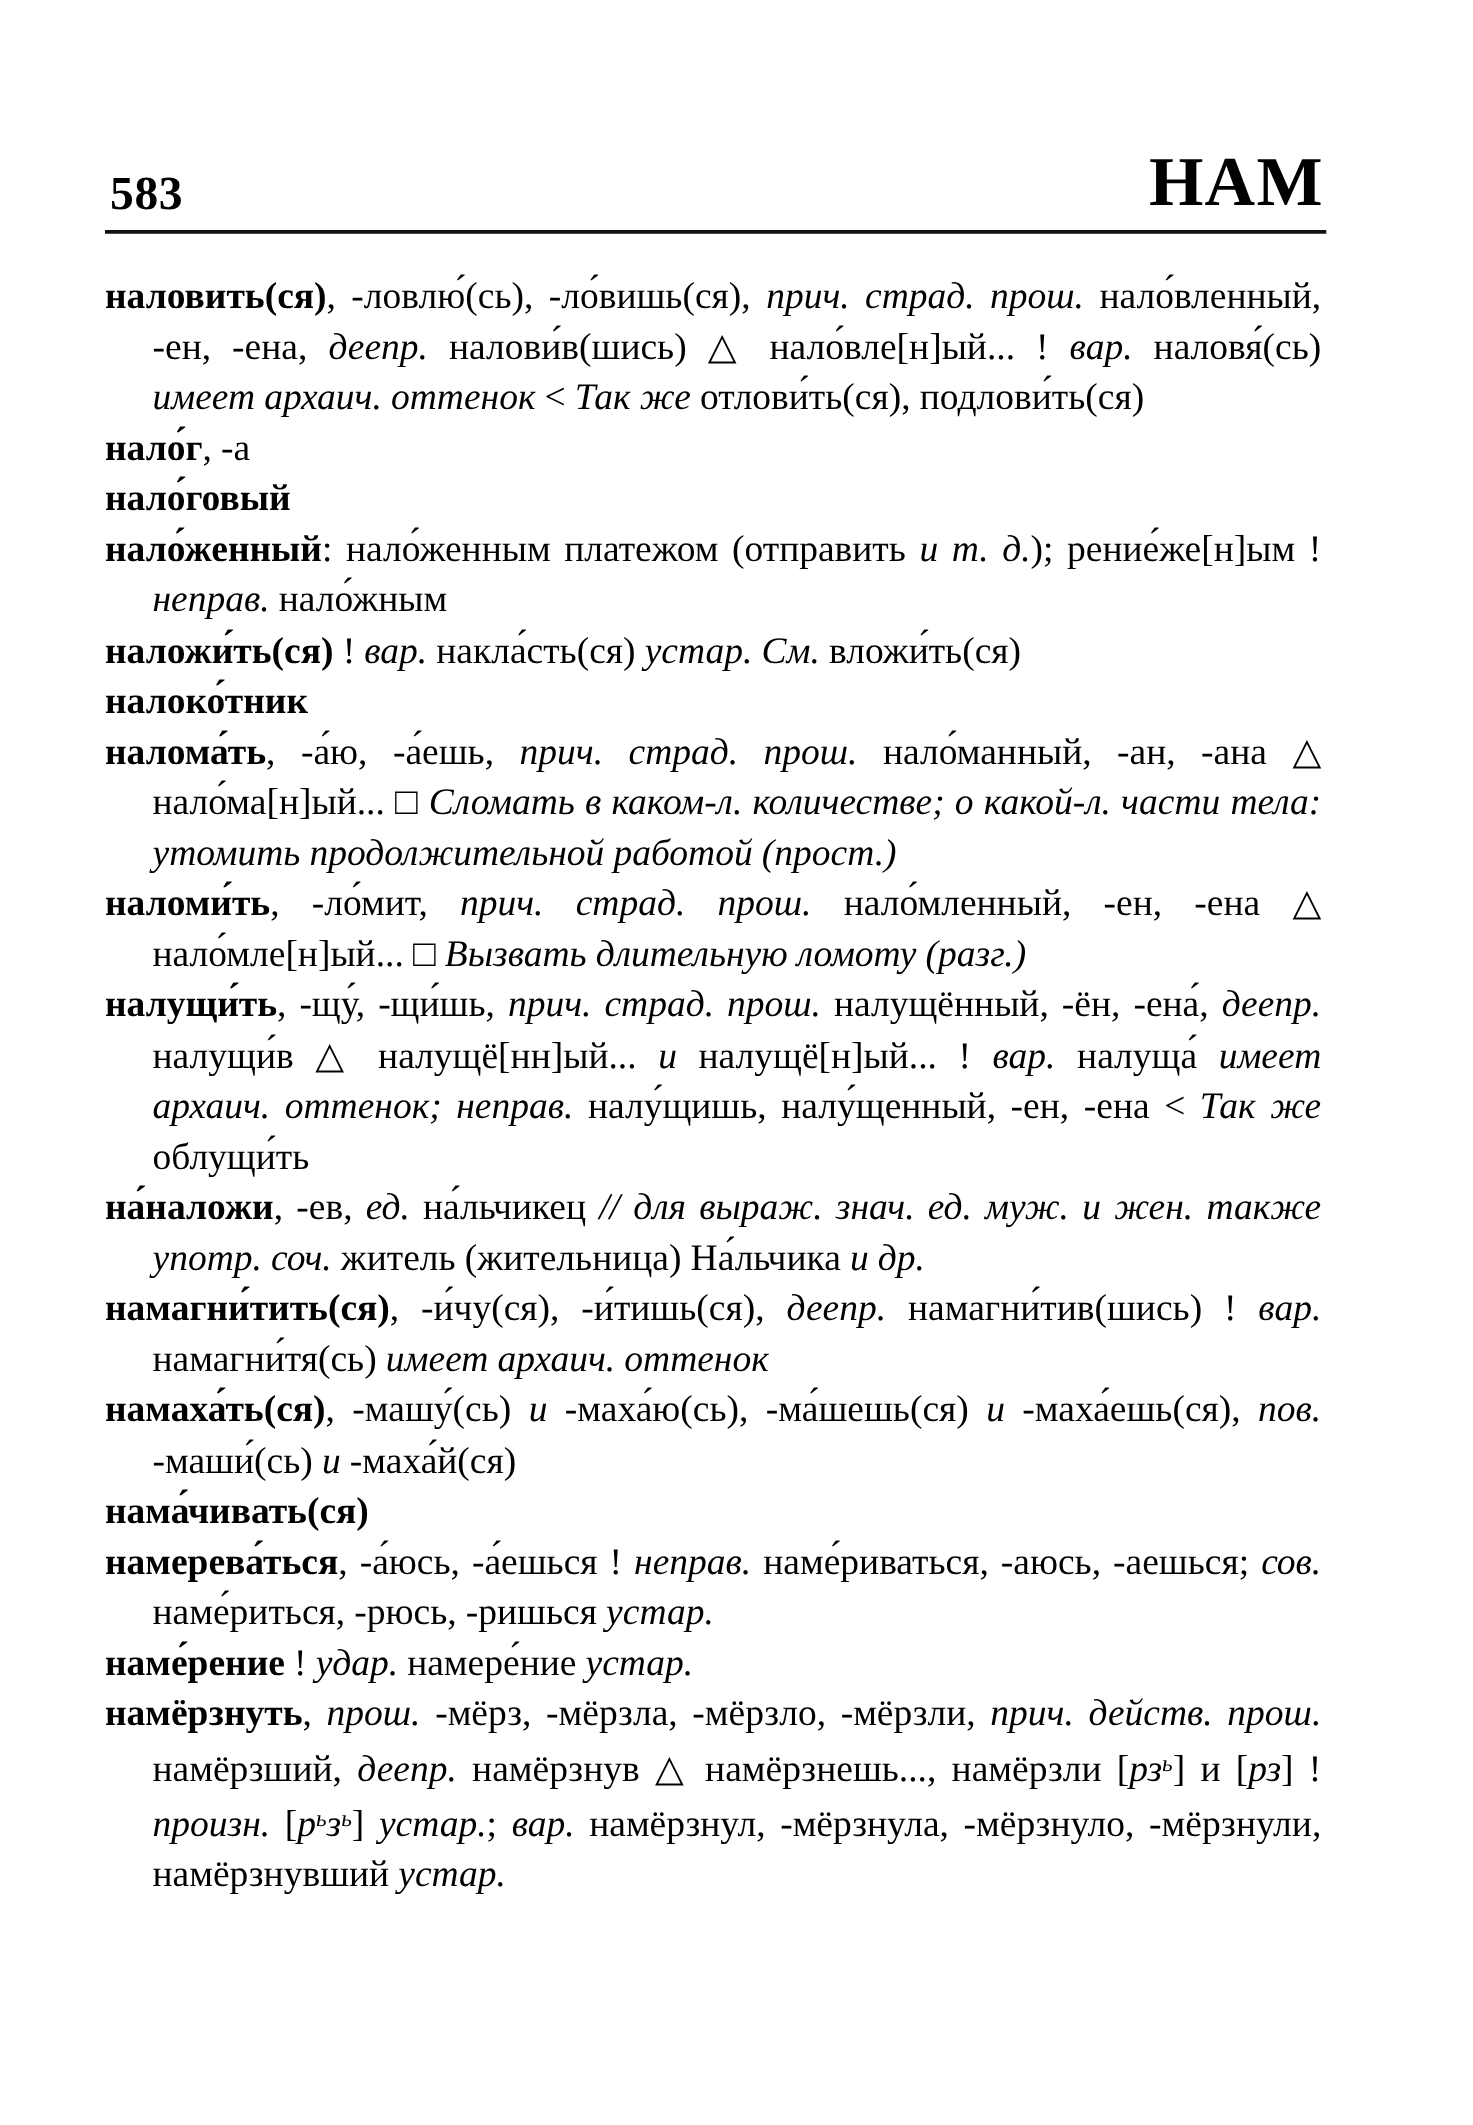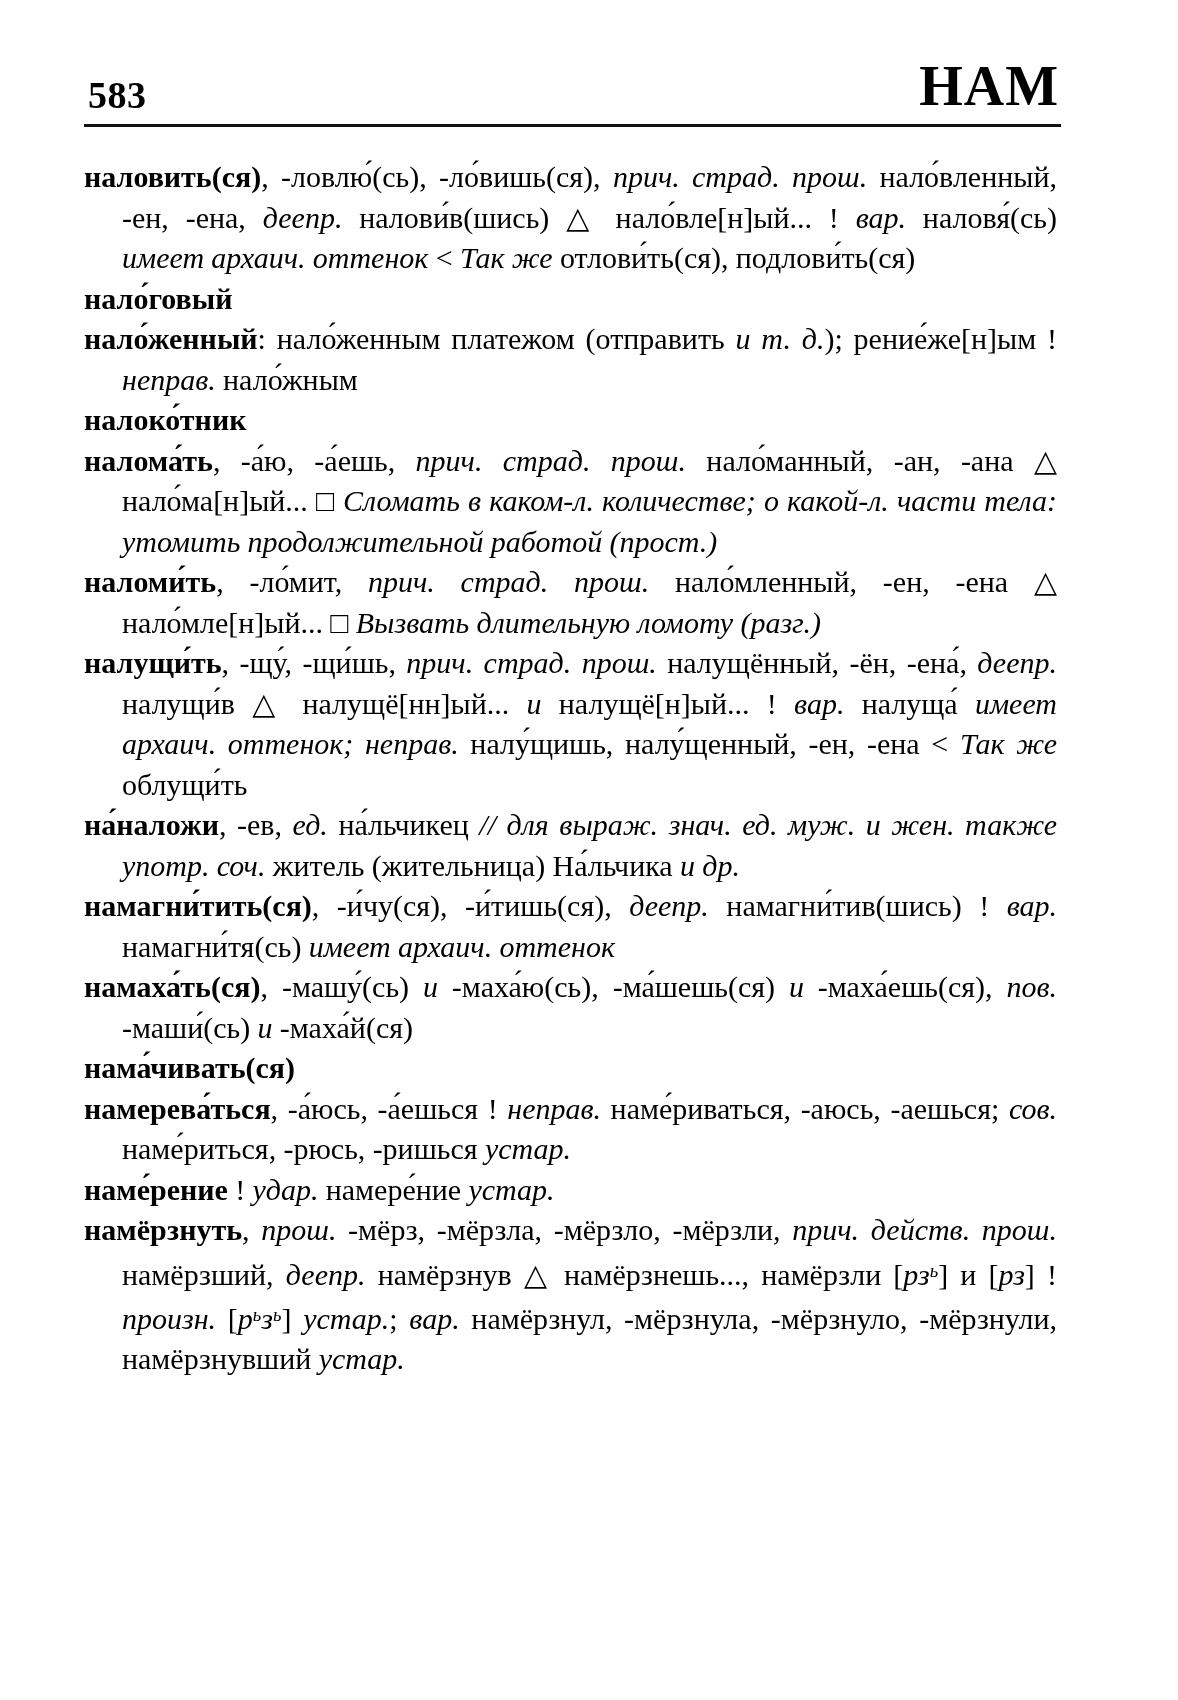--- a/index.html
+++ b/index.html
@@ -12,21 +12,21 @@
     height: 1700px;
     font-family: "Liberation Serif", "DejaVu Serif", serif;
     color: #000000;
     -webkit-font-smoothing: antialiased;
   }
   .page {
     position: relative;
     width: 1145px;
     height: 1700px;
     box-sizing: border-box;
-    padding: 52px 78px 0 78px;
+    padding: 112px 78px 0 78px;
   }
 
   
   .runhead {
     display: flex;
     align-items: flex-end;
     justify-content: space-between;
     height: 62px;
     padding: 0 8px 0 10px;
   }
@@ -92,22 +92,24 @@
 <div class="page">
 
   <div class="runhead">
     <span class="folio">583</span>
     <span class="runword">НАМ</span>
   </div>
   <div class="rule"></div>
 
   <div class="entries" id="entries">
       <p class="entry"><span class="hw">наловить(ся)</span><span class="rom">, -ловлю́(сь), -ло́вишь(ся), </span><span class="it">прич. страд. прош.</span><span class="rom"> нало́вленный, -ен, -ена, </span><span class="it">деепр.</span><span class="rom"> налови́в(шись) △ нало́вле[н]ый... ! </span><span class="it">вар.</span><span class="rom"> наловя́(сь) </span><span class="it">имеет архаич. оттенок</span><span class="rom"> &lt; </span><span class="it">Так же</span><span class="rom"> отлови́ть(ся), подлови́ть(ся)</span></p>
+      <p class="entry"><span class="hw">нало́г</span><span class="rom">, -а</span></p>
       <p class="entry"><span class="hw">нало́говый</span></p>
       <p class="entry"><span class="hw">нало́женный</span><span class="rom">: нало́женным платежом (отправить </span><span class="it">и т. д.</span><span class="rom">); рение́же[н]ым ! </span><span class="it">неправ.</span><span class="rom"> нало́жным</span></p>
+      <p class="entry"><span class="hw">наложи́ть(ся)</span><span class="rom"> ! </span><span class="it">вар.</span><span class="rom"> накла́сть(ся) </span><span class="it">устар. См.</span><span class="rom"> вложи́ть(ся)</span></p>
       <p class="entry"><span class="hw">налоко́тник</span></p>
       <p class="entry"><span class="hw">налома́ть</span><span class="rom">, -а́ю, -а́ешь, </span><span class="it">прич. страд. прош.</span><span class="rom"> нало́манный, -ан, -ана △ нало́ма[н]ый... □ </span><span class="it">Сломать в каком-л. количестве; о какой-л. части тела: утомить продолжительной работой (прост.)</span></p>
       <p class="entry"><span class="hw">наломи́ть</span><span class="rom">, -ло́мит, </span><span class="it">прич. страд. прош.</span><span class="rom"> нало́мленный, -ен, -ена △ нало́мле[н]ый... □ </span><span class="it">Вызвать длительную ломоту (разг.)</span></p>
       <p class="entry"><span class="hw">налущи́ть</span><span class="rom">, -щу́, -щи́шь, </span><span class="it">прич. страд. прош.</span><span class="rom"> налущённый, -ён, -ена́, </span><span class="it">деепр.</span><span class="rom"> налущи́в △ налущё[нн]ый... </span><span class="it">и</span><span class="rom"> налущё[н]ый... ! </span><span class="it">вар.</span><span class="rom"> налуща́ </span><span class="it">имеет архаич. оттенок; неправ.</span><span class="rom"> налу́щишь, налу́щенный, -ен, -ена &lt; </span><span class="it">Так же</span><span class="rom"> облущи́ть</span></p>
       <p class="entry"><span class="hw">на́наложи</span><span class="rom">, -ев, </span><span class="it">ед.</span><span class="rom"> на́льчикец </span><span class="it">// для выраж. знач. ед. муж. и жен. также употр. соч.</span><span class="rom"> житель (жительница) На́льчика </span><span class="it">и др.</span></p>
       <p class="entry"><span class="hw">намагни́тить(ся)</span><span class="rom">, -и́чу(ся), -и́тишь(ся), </span><span class="it">деепр.</span><span class="rom"> намагни́тив(шись) ! </span><span class="it">вар.</span><span class="rom"> намагни́тя(сь) </span><span class="it">имеет архаич. оттенок</span></p>
       <p class="entry"><span class="hw">намаха́ть(ся)</span><span class="rom">, -машу́(сь) </span><span class="it">и</span><span class="rom"> -маха́ю(сь), -ма́шешь(ся) </span><span class="it">и</span><span class="rom"> -маха́ешь(ся), </span><span class="it">пов.</span><span class="rom"> -маши́(сь) </span><span class="it">и</span><span class="rom"> -маха́й(ся)</span></p>
       <p class="entry"><span class="hw">нама́чивать(ся)</span></p>
       <p class="entry"><span class="hw">намерева́ться</span><span class="rom">, -а́юсь, -а́ешься ! </span><span class="it">неправ.</span><span class="rom"> наме́риваться, -аюсь, -аешься; </span><span class="it">сов.</span><span class="rom"> наме́риться, -рюсь, -ришься </span><span class="it">устар.</span></p>
       <p class="entry"><span class="hw">наме́рение</span><span class="rom"> ! </span><span class="it">удар.</span><span class="rom"> намере́ние </span><span class="it">устар.</span></p>

